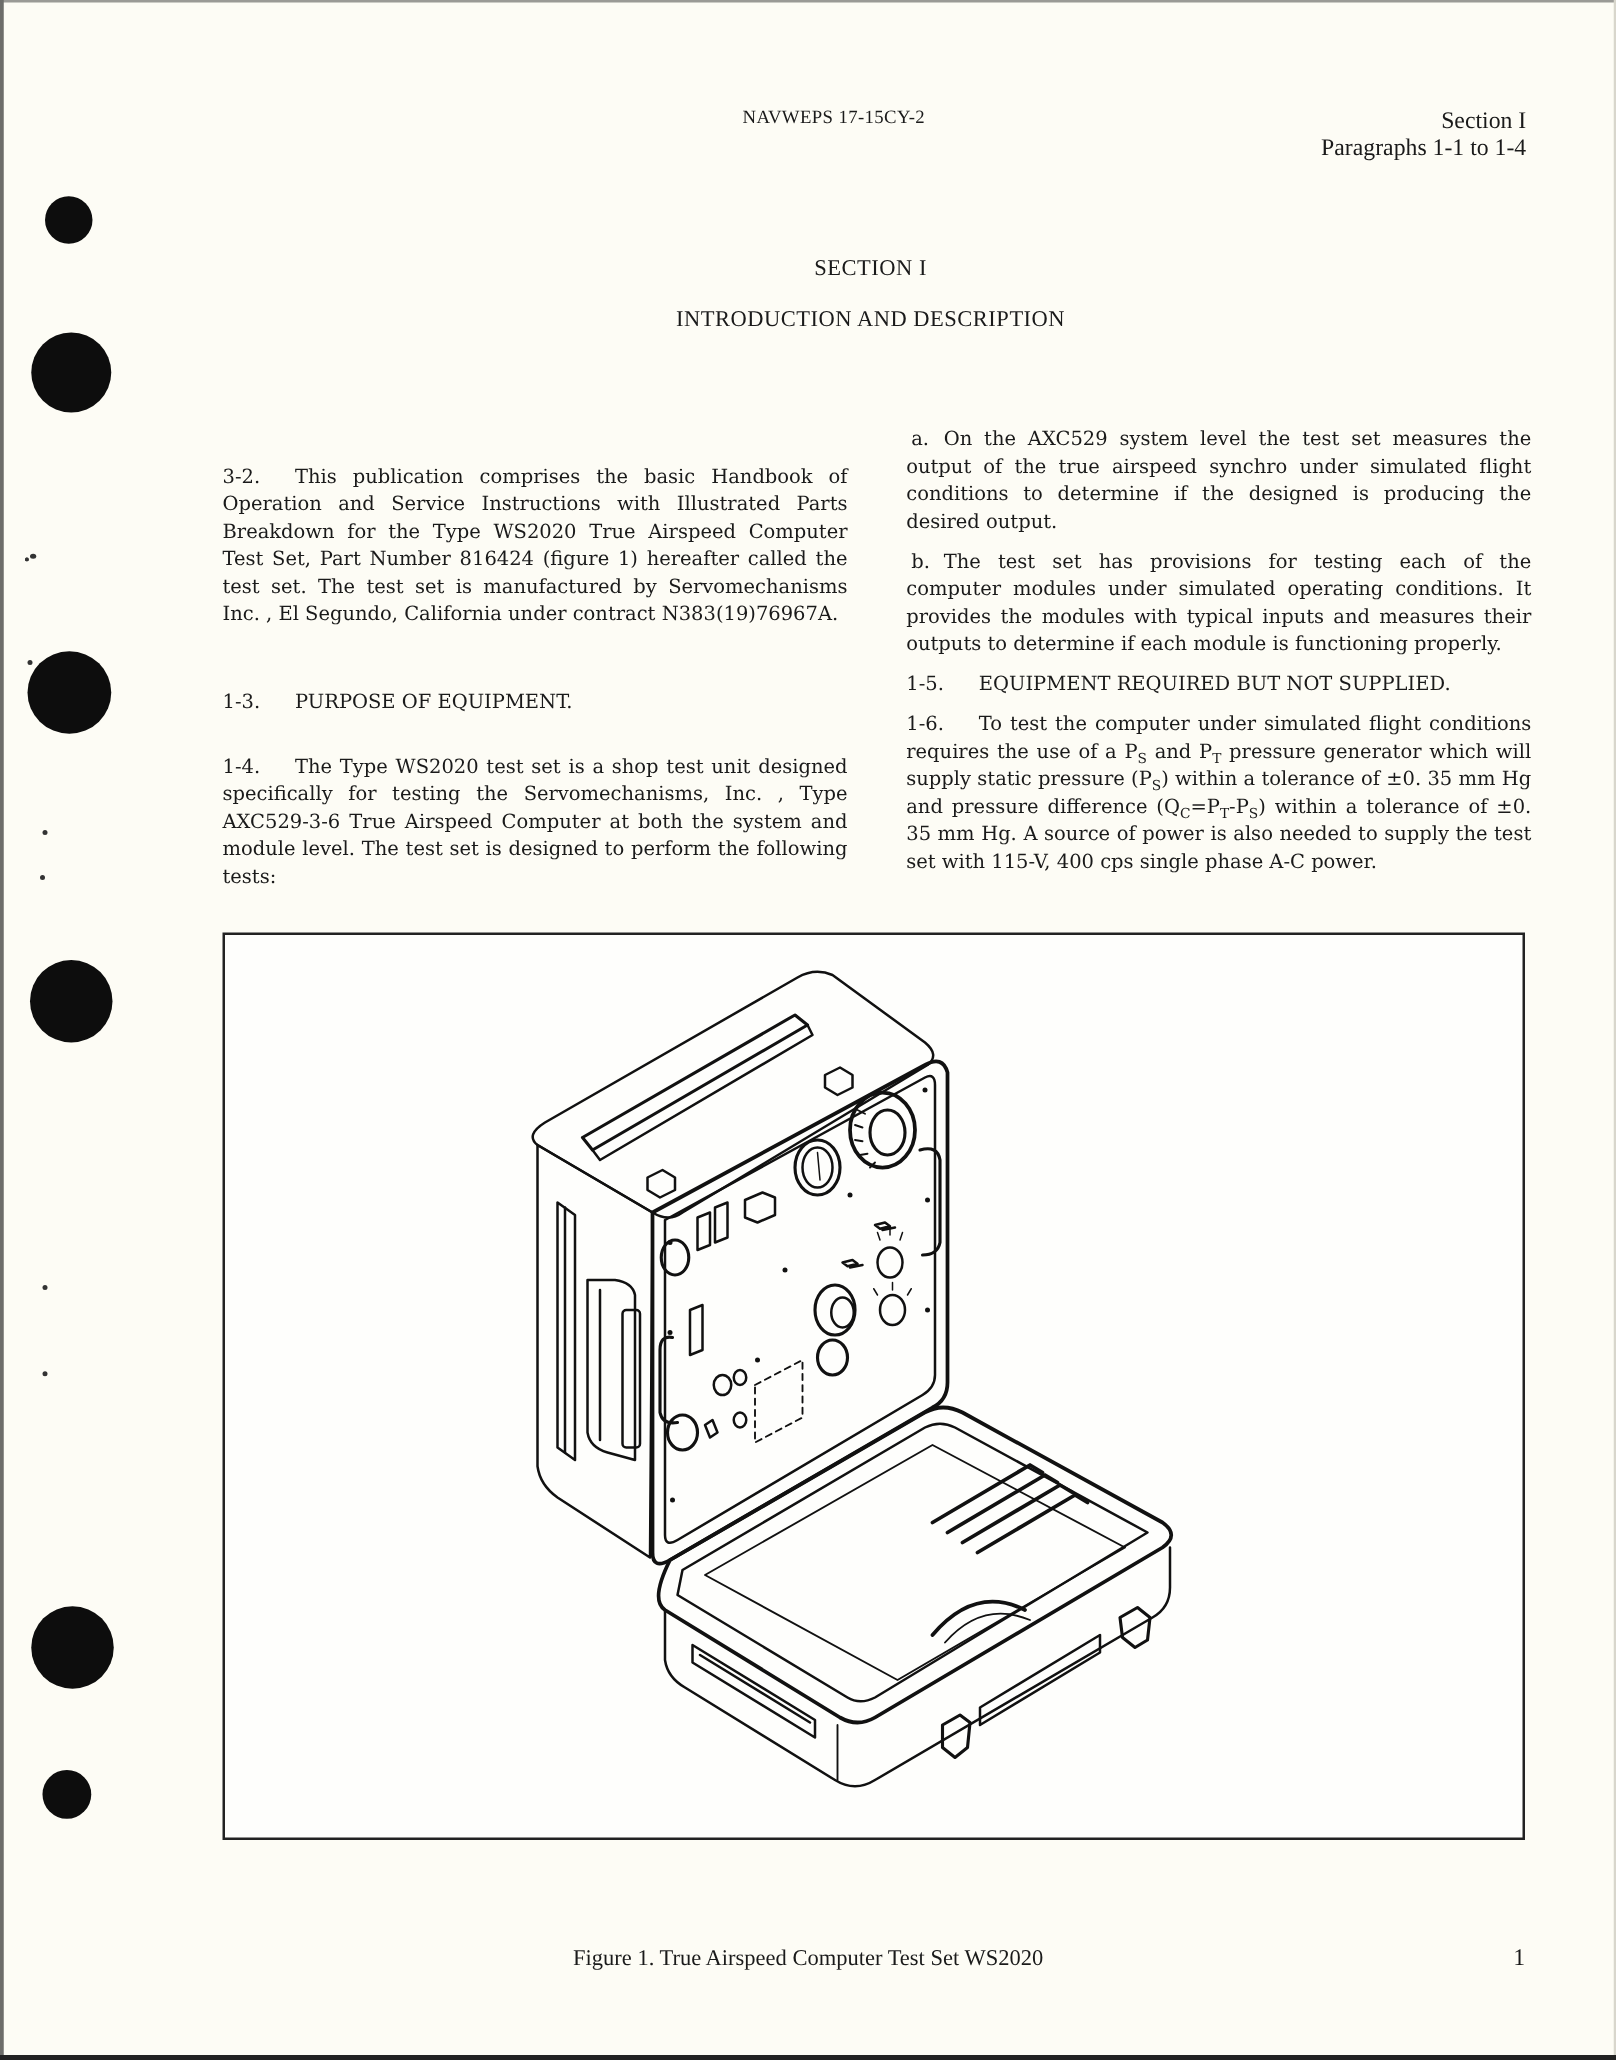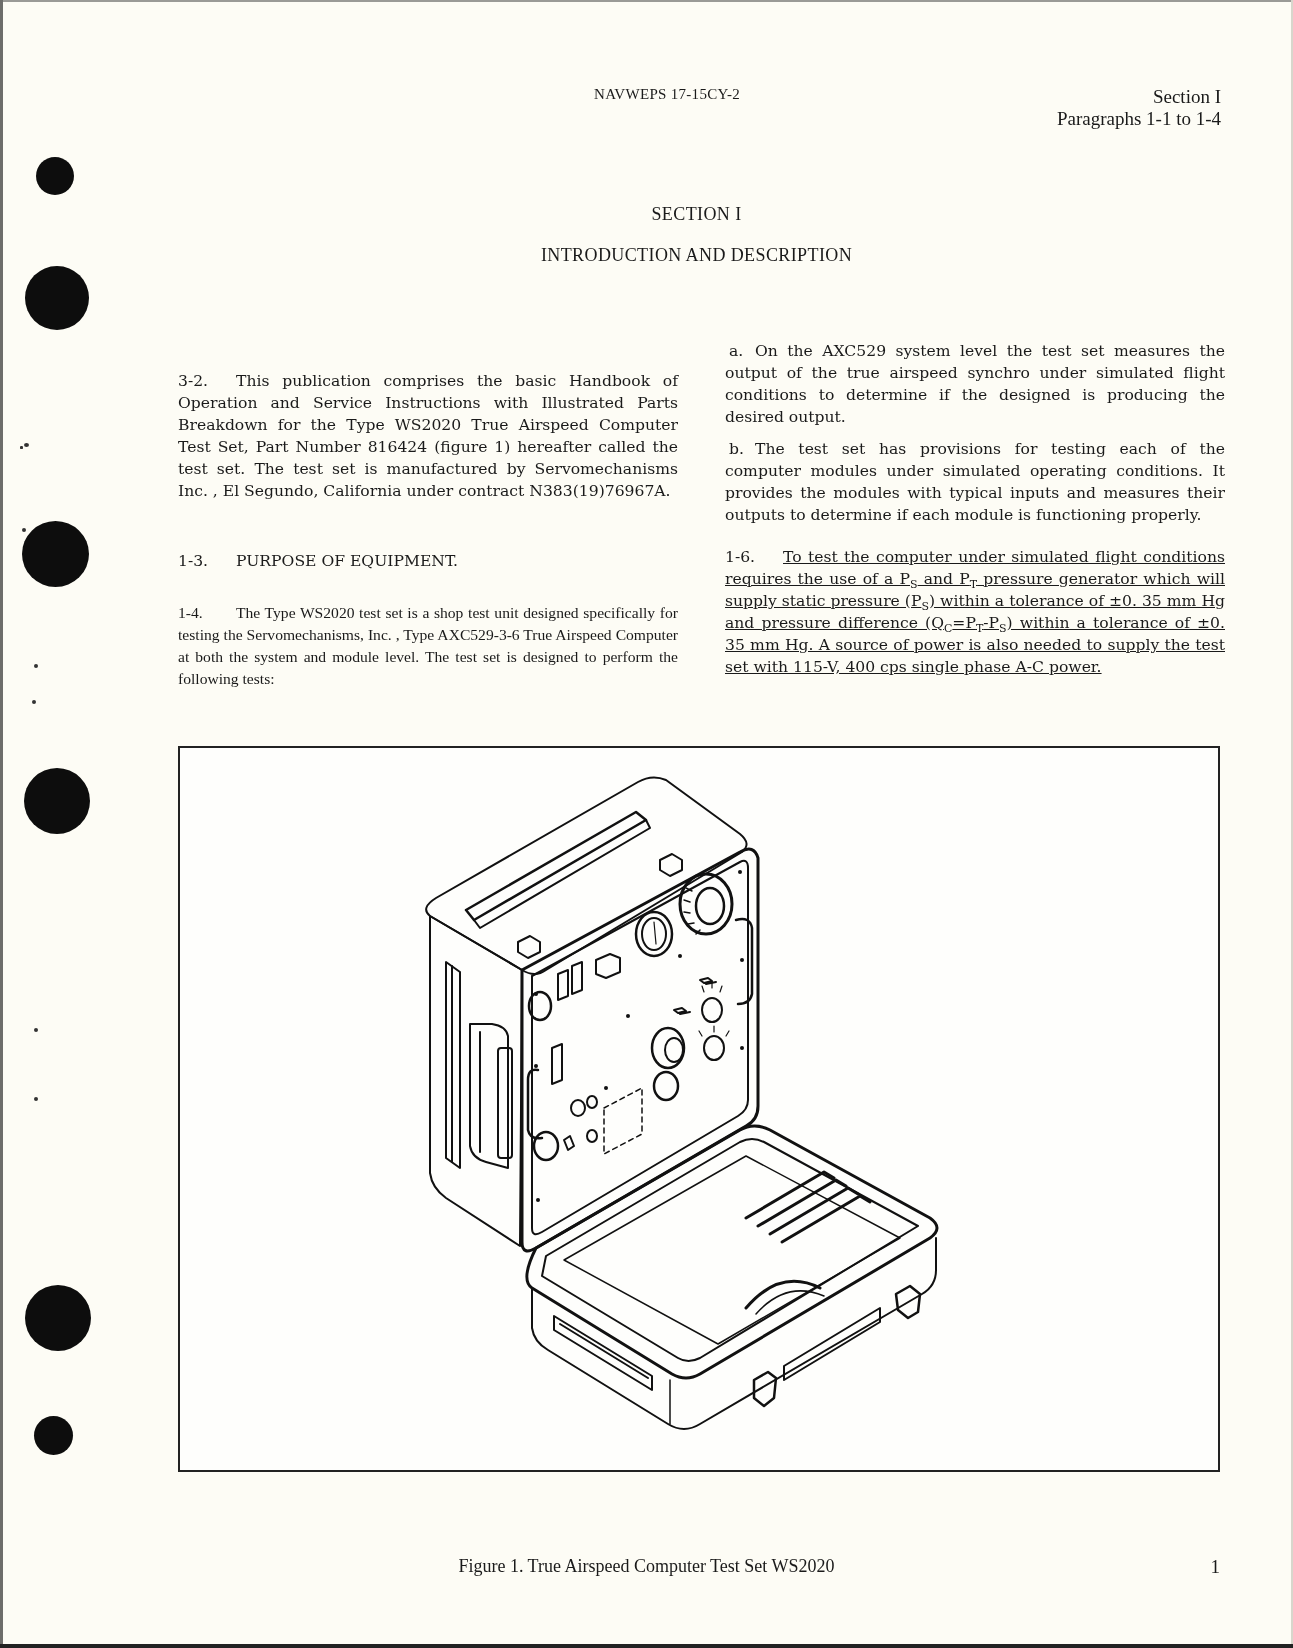--- a/index.html
+++ b/index.html
@@ -95,33 +95,36 @@
 <div class="sec-title" style="top:204px;">SECTION I</div>
 <div class="sec-title" style="top:245px;">INTRODUCTION AND DESCRIPTION</div>
 
 <div class="col" style="left:178px; top:340px;">
   <p style="margin-top:30px;">
     <span class="indent-num">3-2.</span><span>This publication comprises the basic Handbook of Operation and Service Instructions with Illustrated Parts Breakdown for the Type WS2020 True Airspeed Computer Test Set, Part Number 816424 (figure 1) hereafter called the test set.  The test set is manufactured by Servomechanisms Inc. , El Segundo, California under contract N383(19)76967A.</span>
   </p>
   <p style="margin-top:48px;">
     <span class="indent-num">1-3.</span><span>PURPOSE OF EQUIPMENT.</span>
   </p>
-  <p style="margin-top:30px;font-family:Liberation Serif, serif;">
+  <p style="margin-top:30px;">
     <span class="indent-num">1-4.</span><span>The Type WS2020 test set is a shop test unit designed specifically for testing the Servomechanisms, Inc. , Type AXC529-3-6 True Airspeed Computer at both the system and module level.  The test set is designed to perform the following tests:</span>
   </p>
 </div>
 
 <div class="col" style="left:725px; top:340px;">
   <p>
     <span class="indent-letter">a.</span><span>On the AXC529 system level the test set measures the output of the true airspeed synchro under simulated flight conditions to determine if the designed is producing the desired output.</span>
   </p>
   <p style="margin-top:10px;">
     <span class="indent-letter">b.</span><span>The test set has provisions for testing each of the computer modules under simulated operating conditions. It provides the modules with typical inputs and measures their outputs to determine if each module is functioning properly.</span>
   </p>
-  <p style="margin-top:20px;text-decoration:underline;">
+  <p style="margin-top:10px;">
+    <span class="indent-num">1-5.</span><span>EQUIPMENT REQUIRED BUT NOT SUPPLIED.</span>
+  </p>
+  <p style="margin-top:10px;">
     <span class="indent-num">1-6.</span><span>To test the computer under simulated flight conditions requires the use of a P</span><sub>S</sub><span> and P</span><sub>T</sub><span> pressure generator which will supply static pressure (P</span><sub>S</sub><span>) within a tolerance of ±0. 35  mm  Hg  and pressure difference (Q</span><sub>C</sub><span>=P</span><sub>T</sub><span>-P</span><sub>S</sub><span>) within a tolerance of ±0. 35  mm  Hg.  A source of power is also needed to supply the test set with 115-V,  400 cps single phase A-C power.</span>
   </p>
 </div>
 
 <div class="figure-box">
   <svg width="1038" height="722" viewBox="0 0 1038 722" fill="none" stroke="#111" stroke-width="2" stroke-linejoin="round" stroke-linecap="round">
 
     <path d="M250,168 Q240,160 256,150 L458,34 Q472,26 486,32 L560,86 Q572,96 562,104 L366,222 Q355,230 342,222 Z"></path>
 
     <path d="M286,162 L456,64 L466,72 L294,172 Z" stroke-width="2.5"></path>

